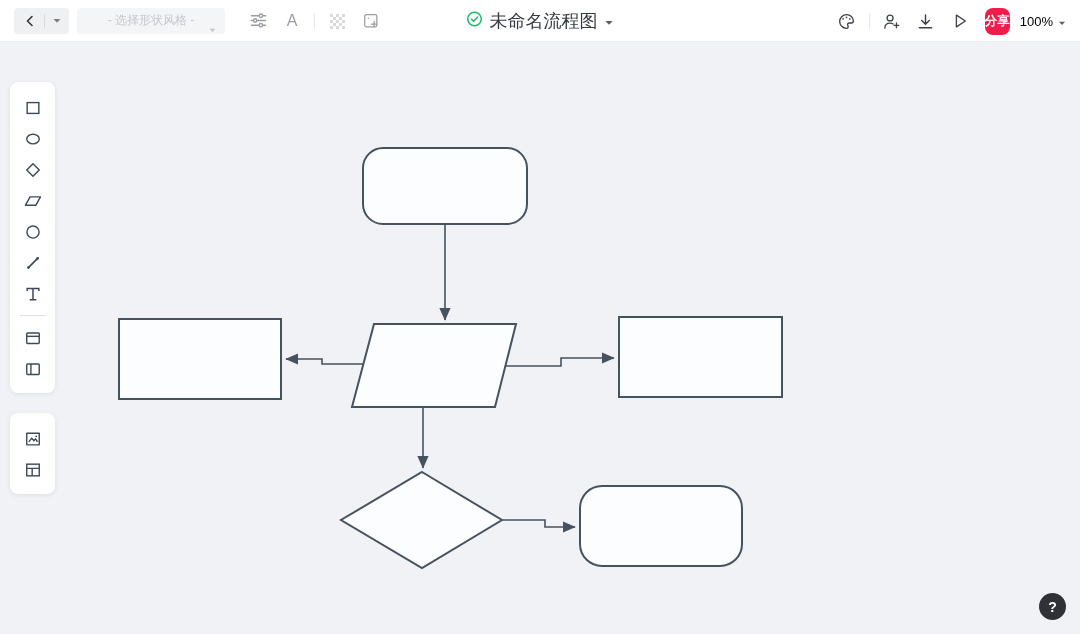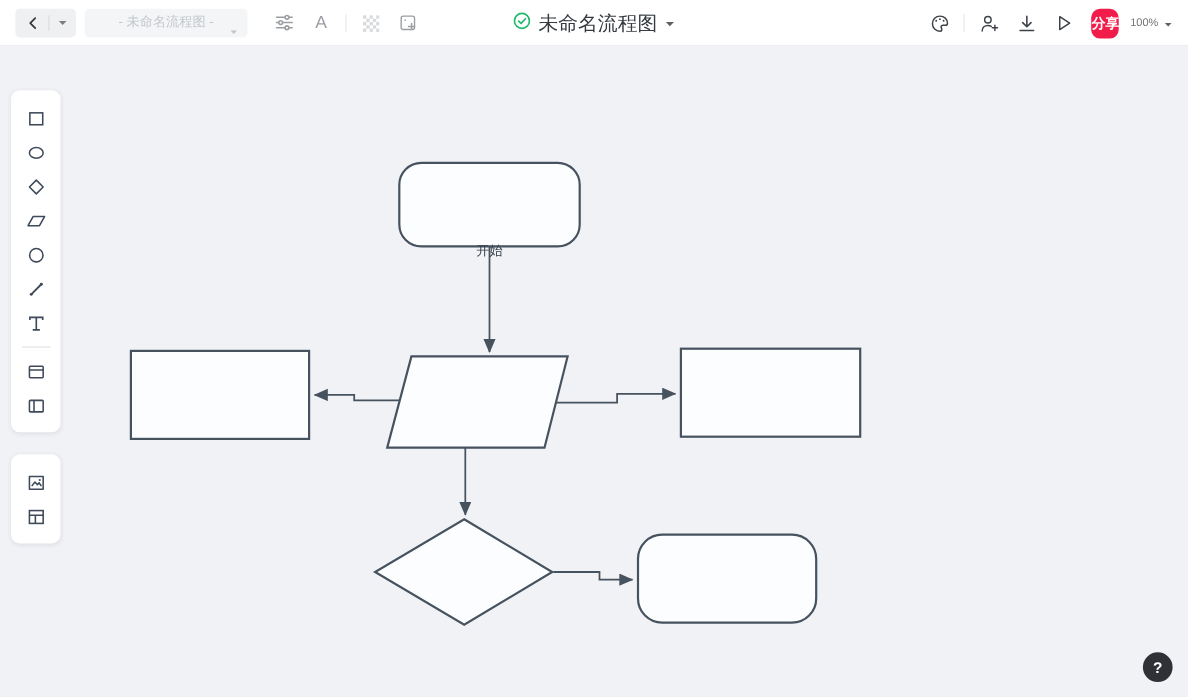--- a/index.html
+++ b/index.html
@@ -43,21 +43,21 @@
   }
   .doc-title { font-size:18px; color:#343a40; cursor:pointer; }
   .tb-right { position:absolute; right:12px; top:0; height:42px; display:flex; align-items:center; }
   .share-btn {
     height:27px; padding:0 0; background:#f21c4a; color:#ffffff;
     border:none; border-radius:8px; font-size:12.5px; font-weight:bold;
     font-family:inherit; cursor:pointer; margin:0 10px 0 8px;
     display:flex; align-items:center;
   }
   .zoom-ctrl { display:flex; align-items:center; gap:5px; cursor:pointer; padding-right:2px; }
-  .zoom-val { font-size:10px; color:#737373; }
+  .zoom-val { font-size:13px; color:#000000; }
   
   .side-card {
     position:absolute; left:10px; width:45px; background:#ffffff;
     border-radius:8px; box-shadow:0 1px 5px rgba(31,35,41,.09);
     display:flex; flex-direction:column; align-items:center; z-index:5;
   }
   .side-card.card1 { top:82px; padding:10px 0 9px; }
   .side-card.card2 { top:413px; padding:10px 0 9px; }
   .tool-btn {
     width:30px; height:31px; display:flex; align-items:center; justify-content:center;
@@ -96,21 +96,21 @@
       </span>
       <span class="back-sep"></span>
       <span class="back-caret">
         <svg width="8" height="6" viewBox="0 0 8 6">
             <path d="M0.5 1 L4 4.8 L7.5 1 Z" fill="#7a7f85"></path>
           </svg>
       </span>
     </div>
 
     <div class="style-select">
-      <span class="ph">- 未命名流程图 -</span>
+      <span class="ph">- 选择形状风格 -</span>
       <span class="sel-caret">
         <svg width="7" height="5" viewBox="0 0 8 6">
             <path d="M0.5 1 L4 4.8 L7.5 1 Z" fill="#c0c4c9"></path>
           </svg>
       </span>
     </div>
 
     <div class="tb-icons">
       <span class="tb-icon">
         <svg width="19" height="19" viewBox="0 0 20 20" fill="none" stroke="#9b9ea3" stroke-width="1.5" stroke-linecap="round">
@@ -288,16 +288,15 @@
     <path d="M423,365 L423,426" fill="none" stroke="#47525f" stroke-width="1.6" marker-end="url(#arrow)"></path>
     <path d="M503,478 L545,478 L545,485 L575,485" fill="none" stroke="#47525f" stroke-width="1.6" marker-end="url(#arrow)"></path>
 
     <rect x="363" y="106" width="164" height="76" rx="20" fill="#fcfdfe" stroke="#47525f" stroke-width="2"></rect>
     <rect x="119" y="277" width="162" height="80" fill="#fcfdfe" stroke="#47525f" stroke-width="2"></rect>
     <polygon points="374,282 516,282 495,365 352,365" fill="#fcfdfe" stroke="#47525f" stroke-width="2"></polygon>
     <rect x="619" y="275" width="163" height="80" fill="#fcfdfe" stroke="#47525f" stroke-width="2"></rect>
     <polygon points="422,430 502,478 422,526 341,478" fill="#fcfdfe" stroke="#47525f" stroke-width="2"></polygon>
     <rect x="580" y="444" width="162" height="80" rx="22" fill="#fcfdfe" stroke="#47525f" stroke-width="2"></rect>
   </svg>
-  <div class="node-label lbl-start">开始</div>
 </div>
 
 <div class="help-btn">?</div>
 
 </body></html>

